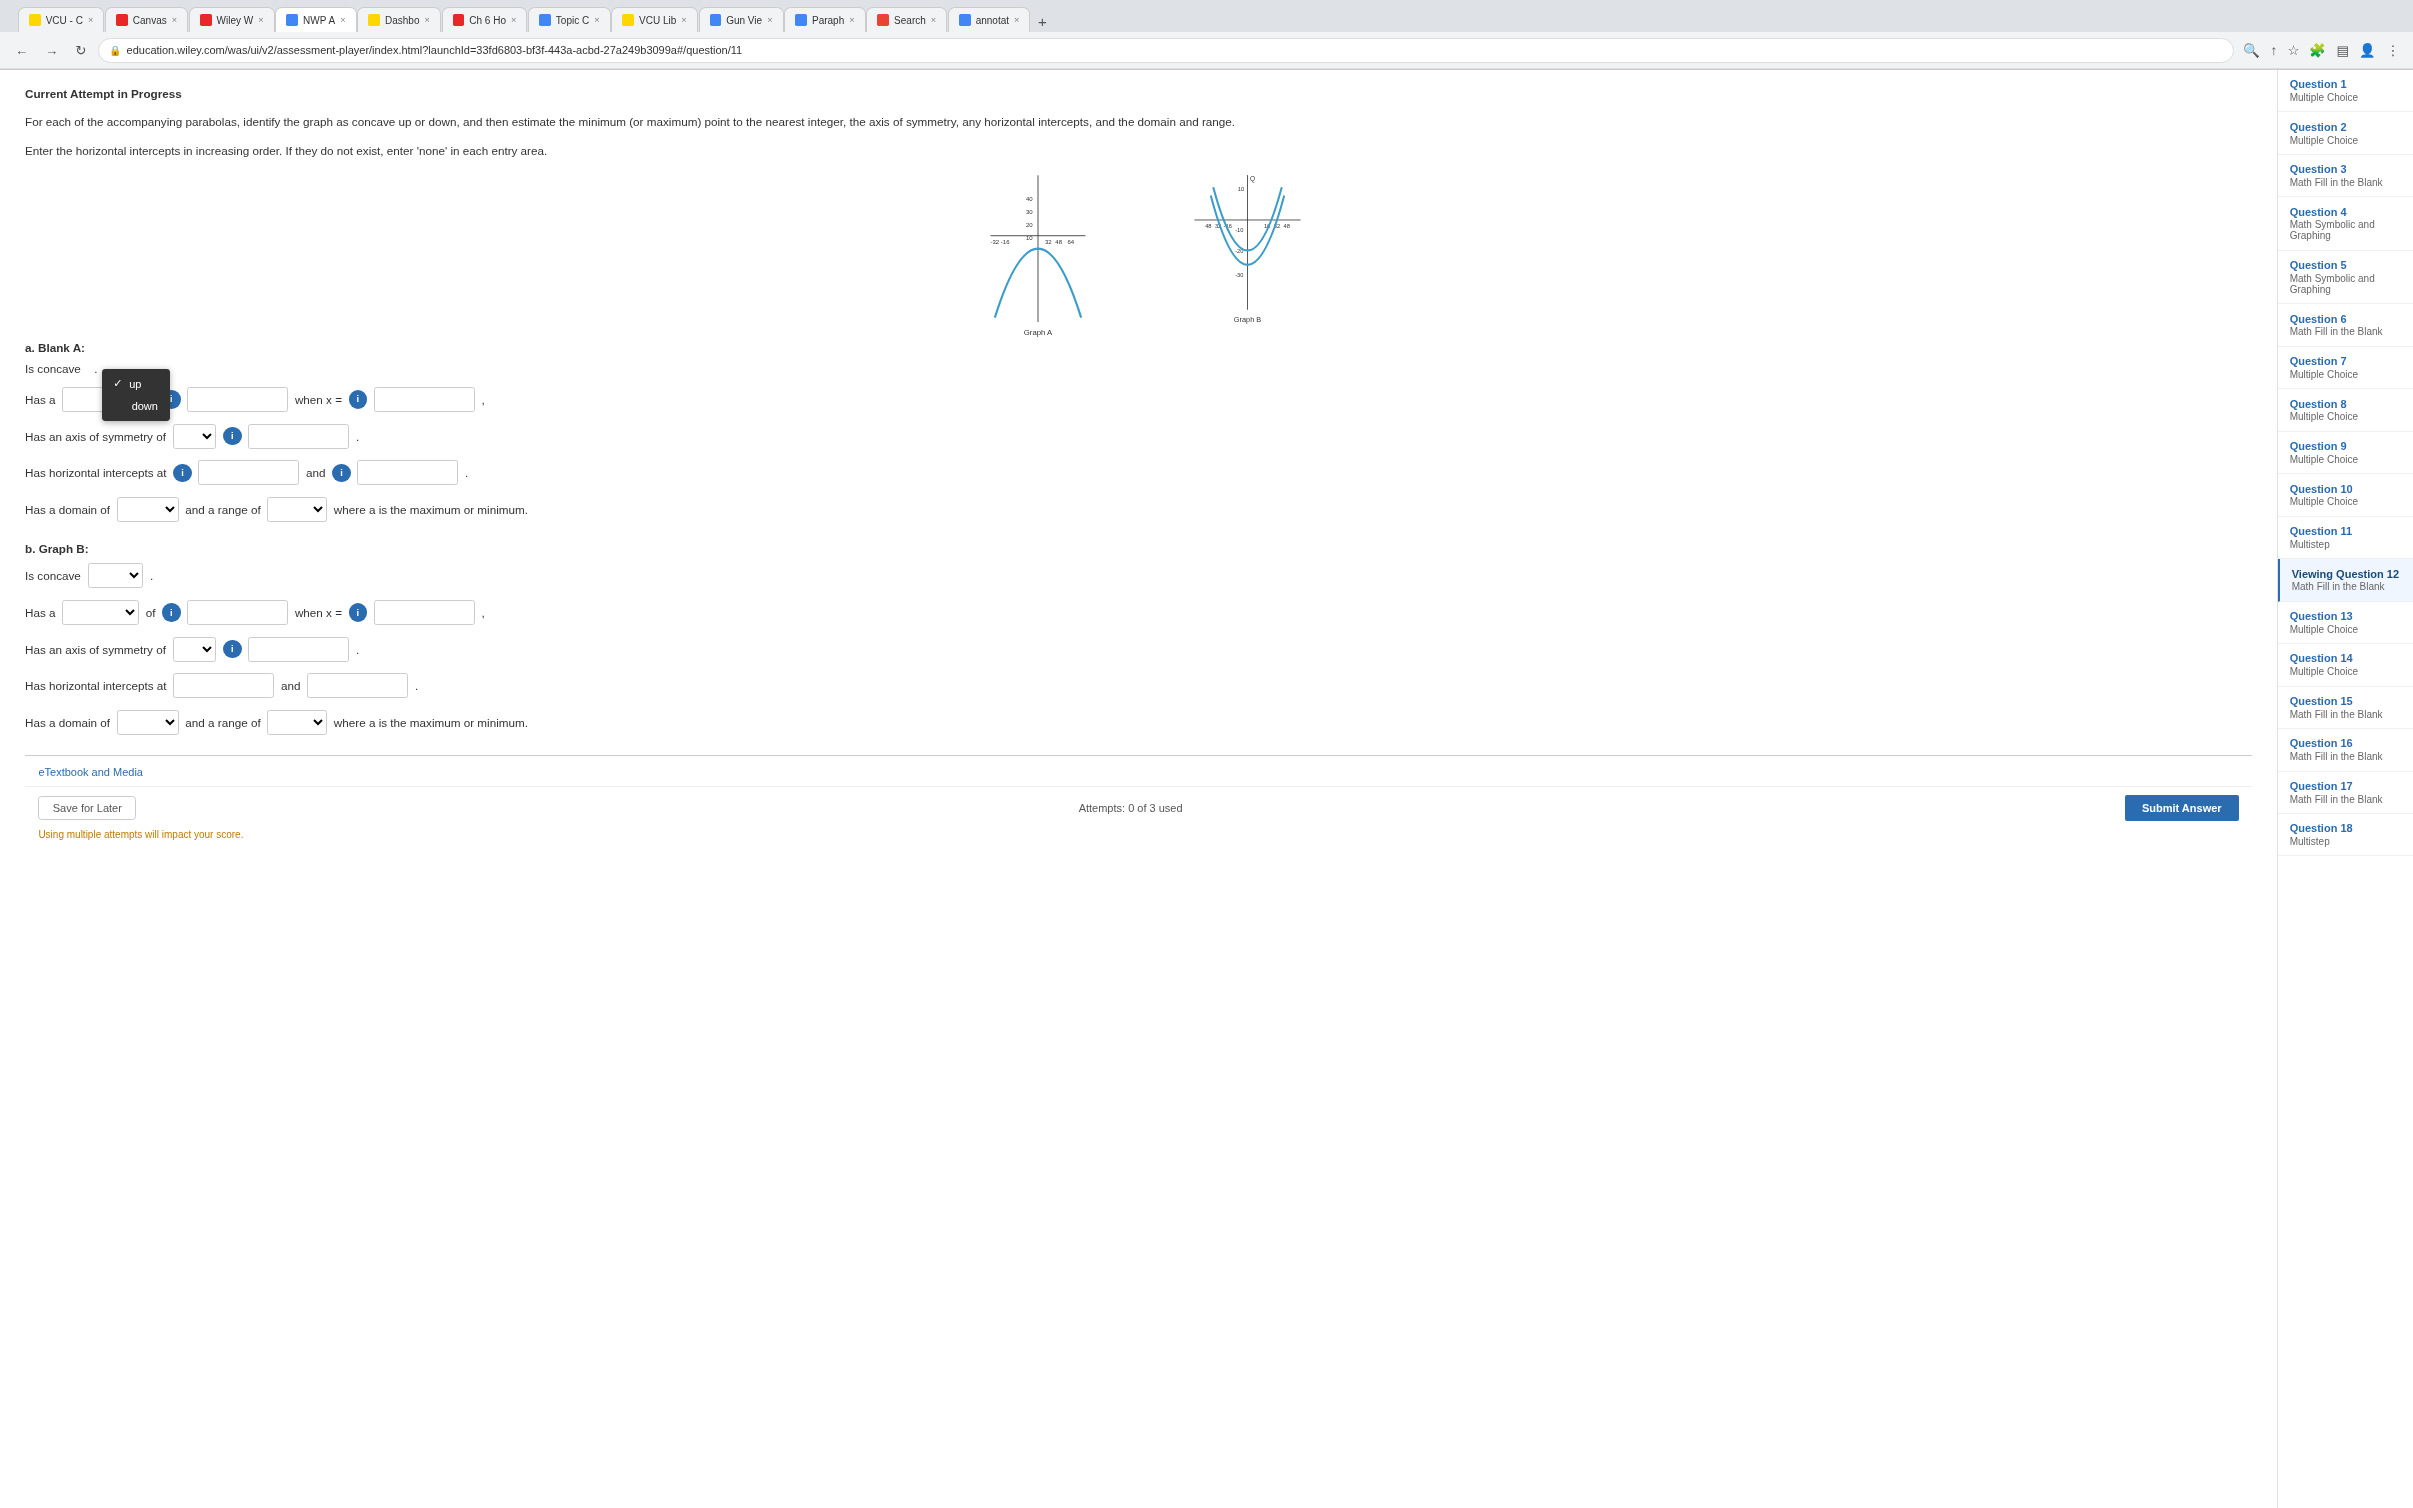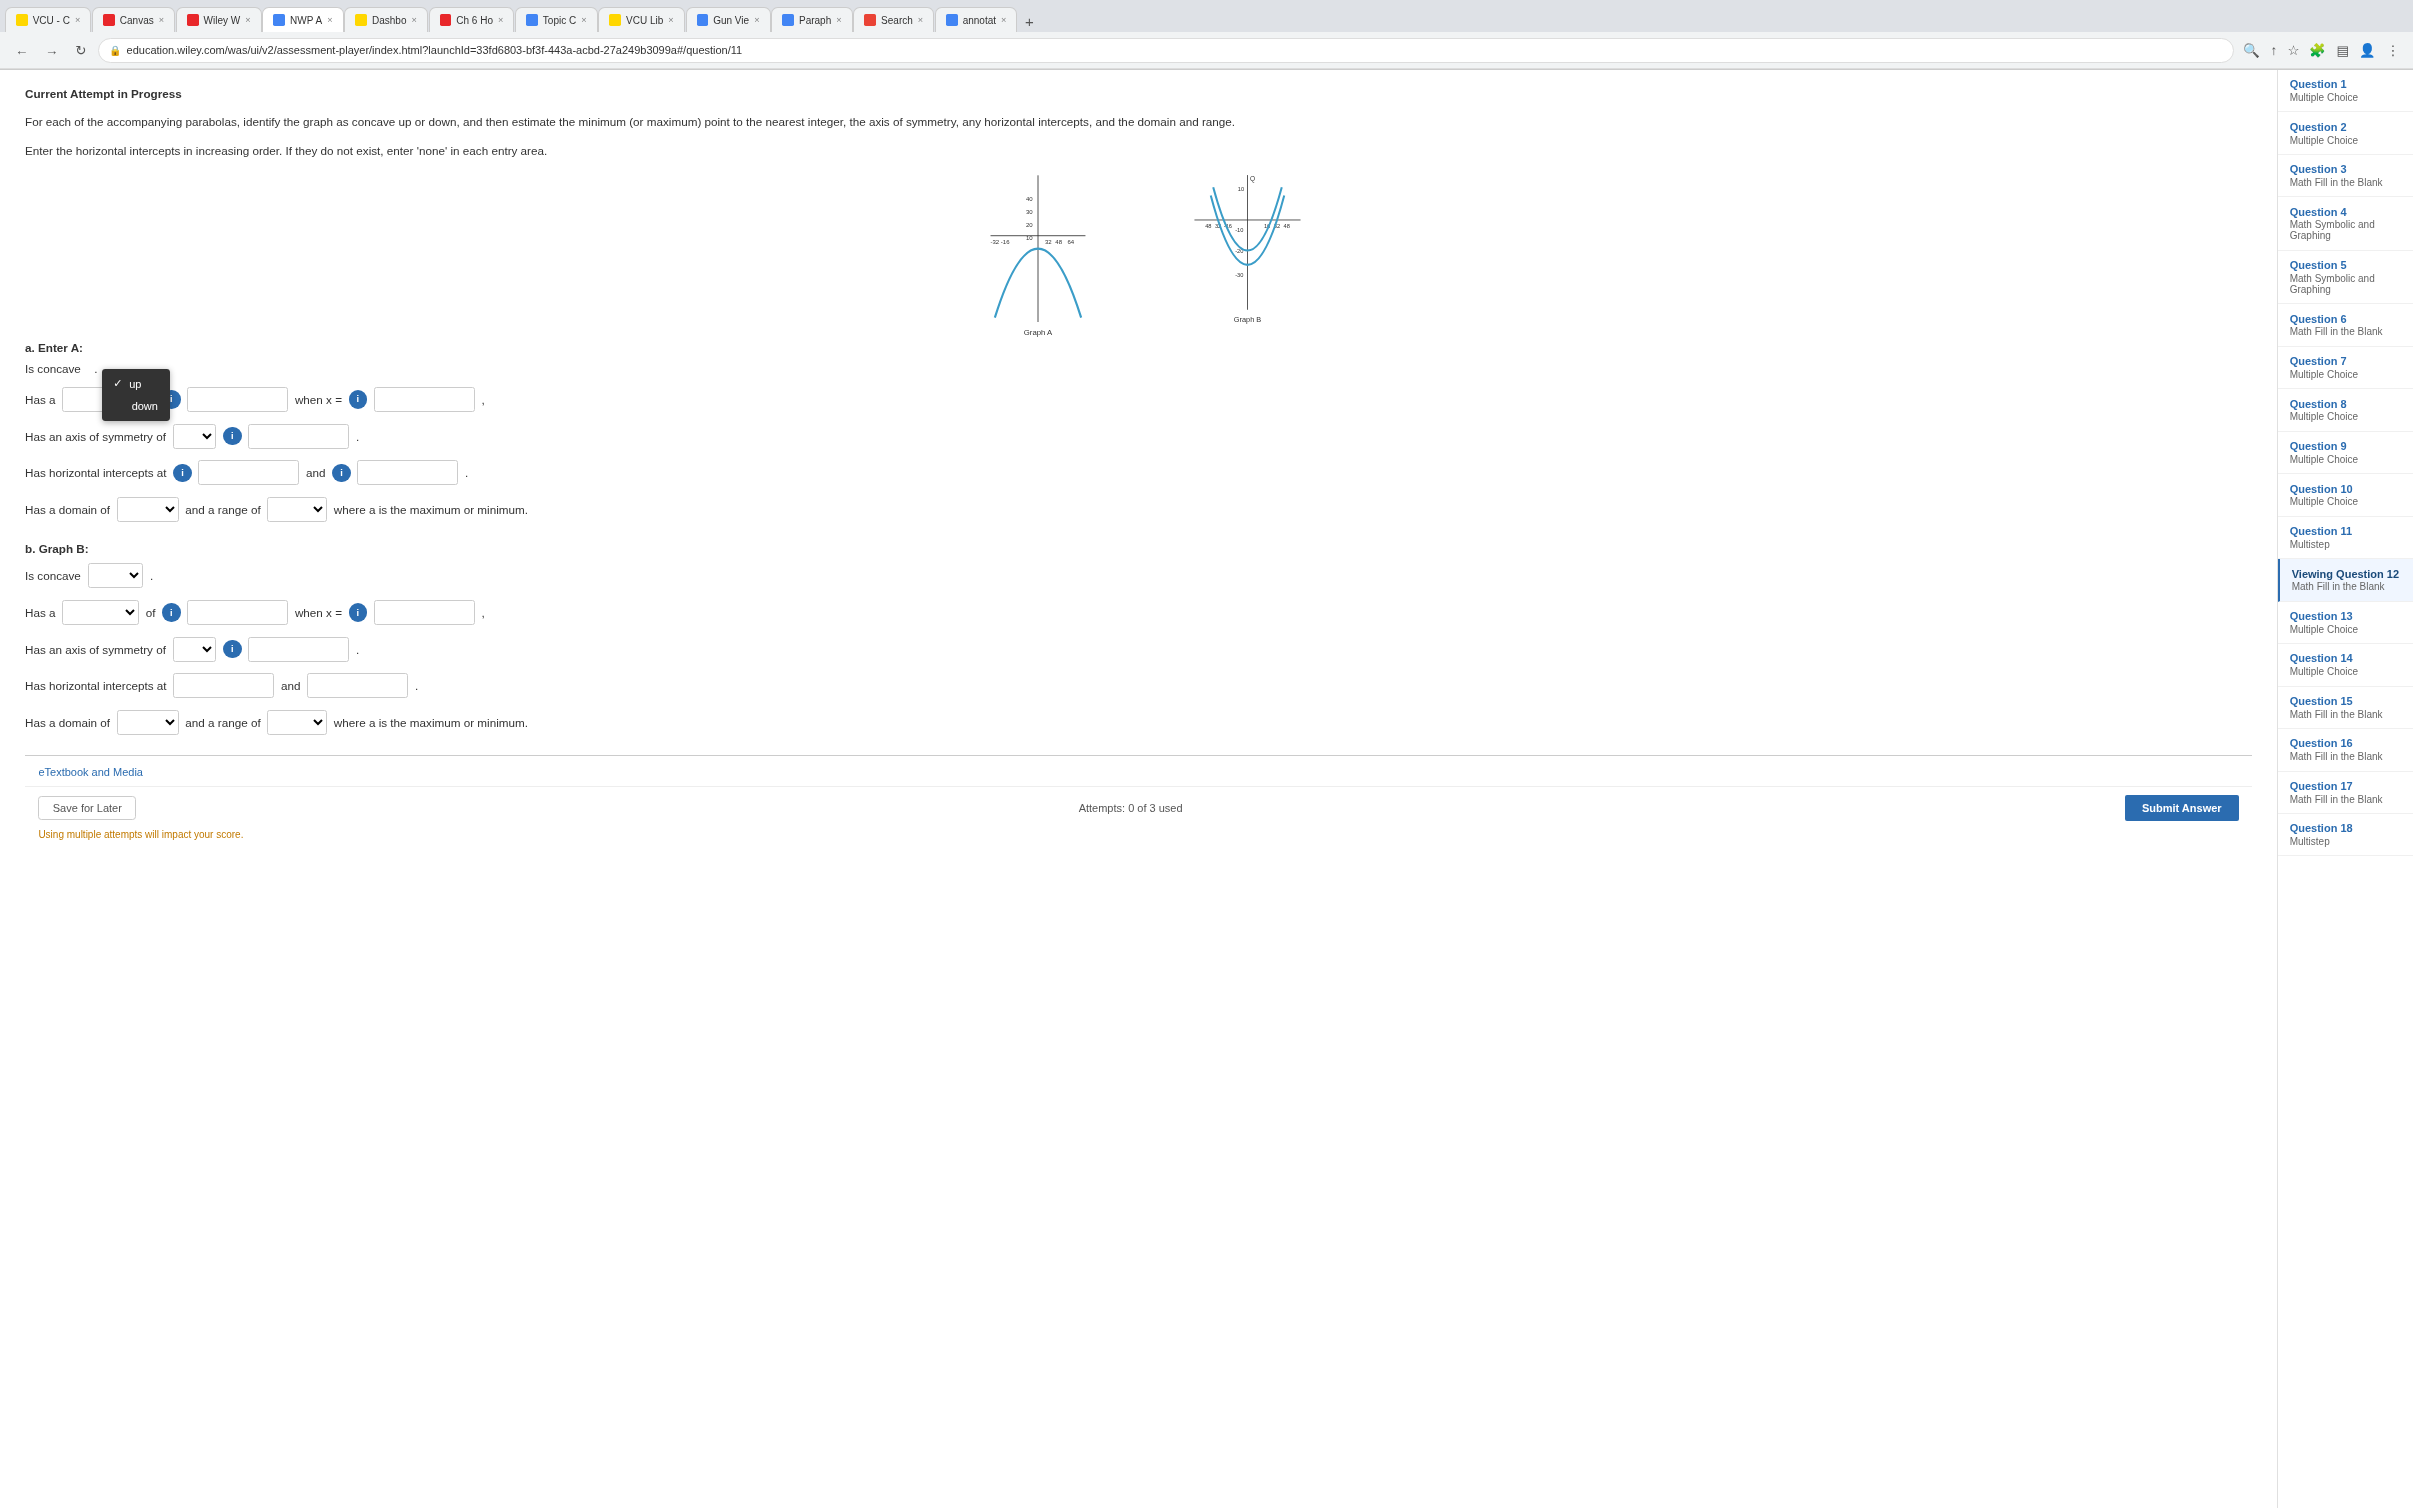--- a/index.html
+++ b/index.html
@@ -1,20 +1,20 @@
 <!DOCTYPE html>
 <html style="font-size:13.4px"><head>
   <meta charset="utf-8">
   <style>
     * { box-sizing: border-box; margin: 0; padding: 0; }
     body { font-family: Arial, sans-serif; font-size: 11.7px; color: #333; display: flex; flex-direction: column; height: 100vh; overflow: hidden; }
 
     
     .browser-chrome { background: #f1f3f4; border-bottom: 0.8px solid #ccc; }
-    .tab-bar { display: flex; align-items: flex-end; padding: 5px 5px 0; gap: 0.8px; background: #dee1e6; height: 32px; }
+    .tab-bar { display: flex; align-items: flex-end; padding: 5px 18px 0; gap: 0.8px; background: #dee1e6; height: 32px; }
     .tab { display: flex; align-items: center; padding: 0 10px; height: 25px; border-radius: 6.7px 6.7px 0 0; font-size: 10px; background: #f1f3f4; cursor: pointer; max-width: 117px; white-space: nowrap; overflow: hidden; text-overflow: ellipsis; border: 0.8px solid #ccc; border-bottom: none; gap: 5px; }
     .tab.active { background: #fff; font-weight: 500; }
     .tab-favicon { width: 11.7px; height: 11.7px; border-radius: 1.7px; flex-shrink: 0; }
     .tab-close { margin-left: auto; opacity: 0.6; font-size: 9.2px; cursor: pointer; flex-shrink: 0; }
     .tab-new { padding: 3.4px 6.7px; background: transparent; border: none; cursor: pointer; font-size: 15px; line-height: 1; color: #555; }
 
     .address-bar { display: flex; align-items: center; padding: 3.4px 10px; gap: 6.7px; background: #f1f3f4; border-bottom: 0.8px solid #ddd; height: 37px; }
     .nav-btn { background: none; border: none; cursor: pointer; font-size: 13.4px; color: #555; padding: 3.4px 5px; border-radius: 50%; }
     .url-bar { flex: 1; height: 25px; border-radius: 12.6px; border: 0.8px solid #ddd; padding: 0 10px; font-size: 11px; background: #fff; display: flex; align-items: center; gap: 5px; }
     .url-text { font-size: 11px; color: #333; }
@@ -213,21 +213,21 @@
 
           <path d="M 55 155 Q 100 -15 145 155" stroke="#3b9dc8" stroke-width="2.5" fill="none" transform="scale(1,-1) translate(0,-175)"></path>
 
           <path d="M 58 150 Q 100 -5 142 150" stroke="#3b9dc8" stroke-width="2.5" fill="none" transform="matrix(1,0,0,-1,0,160)"></path>
           <text x="100" y="175" font-size="9" fill="#333" text-anchor="middle">Graph B</text>
         </svg>
       </div>
     </div>
 
     <div class="graph-section">
-      <div class="graph-section-title">a. Enter A:</div>
+      <div class="graph-section-title">a. Blank A:</div>
 
       <div class="form-row" style="position:relative;">
         <span>Is concave</span>
         <div class="popup-anchor">
           <div class="dropdown-popup" style="margin-left:14px;">
             <div class="dropdown-popup-item selected">up</div>
             <div class="dropdown-popup-item">down</div>
           </div>
         </div>
         <span>.</span>

